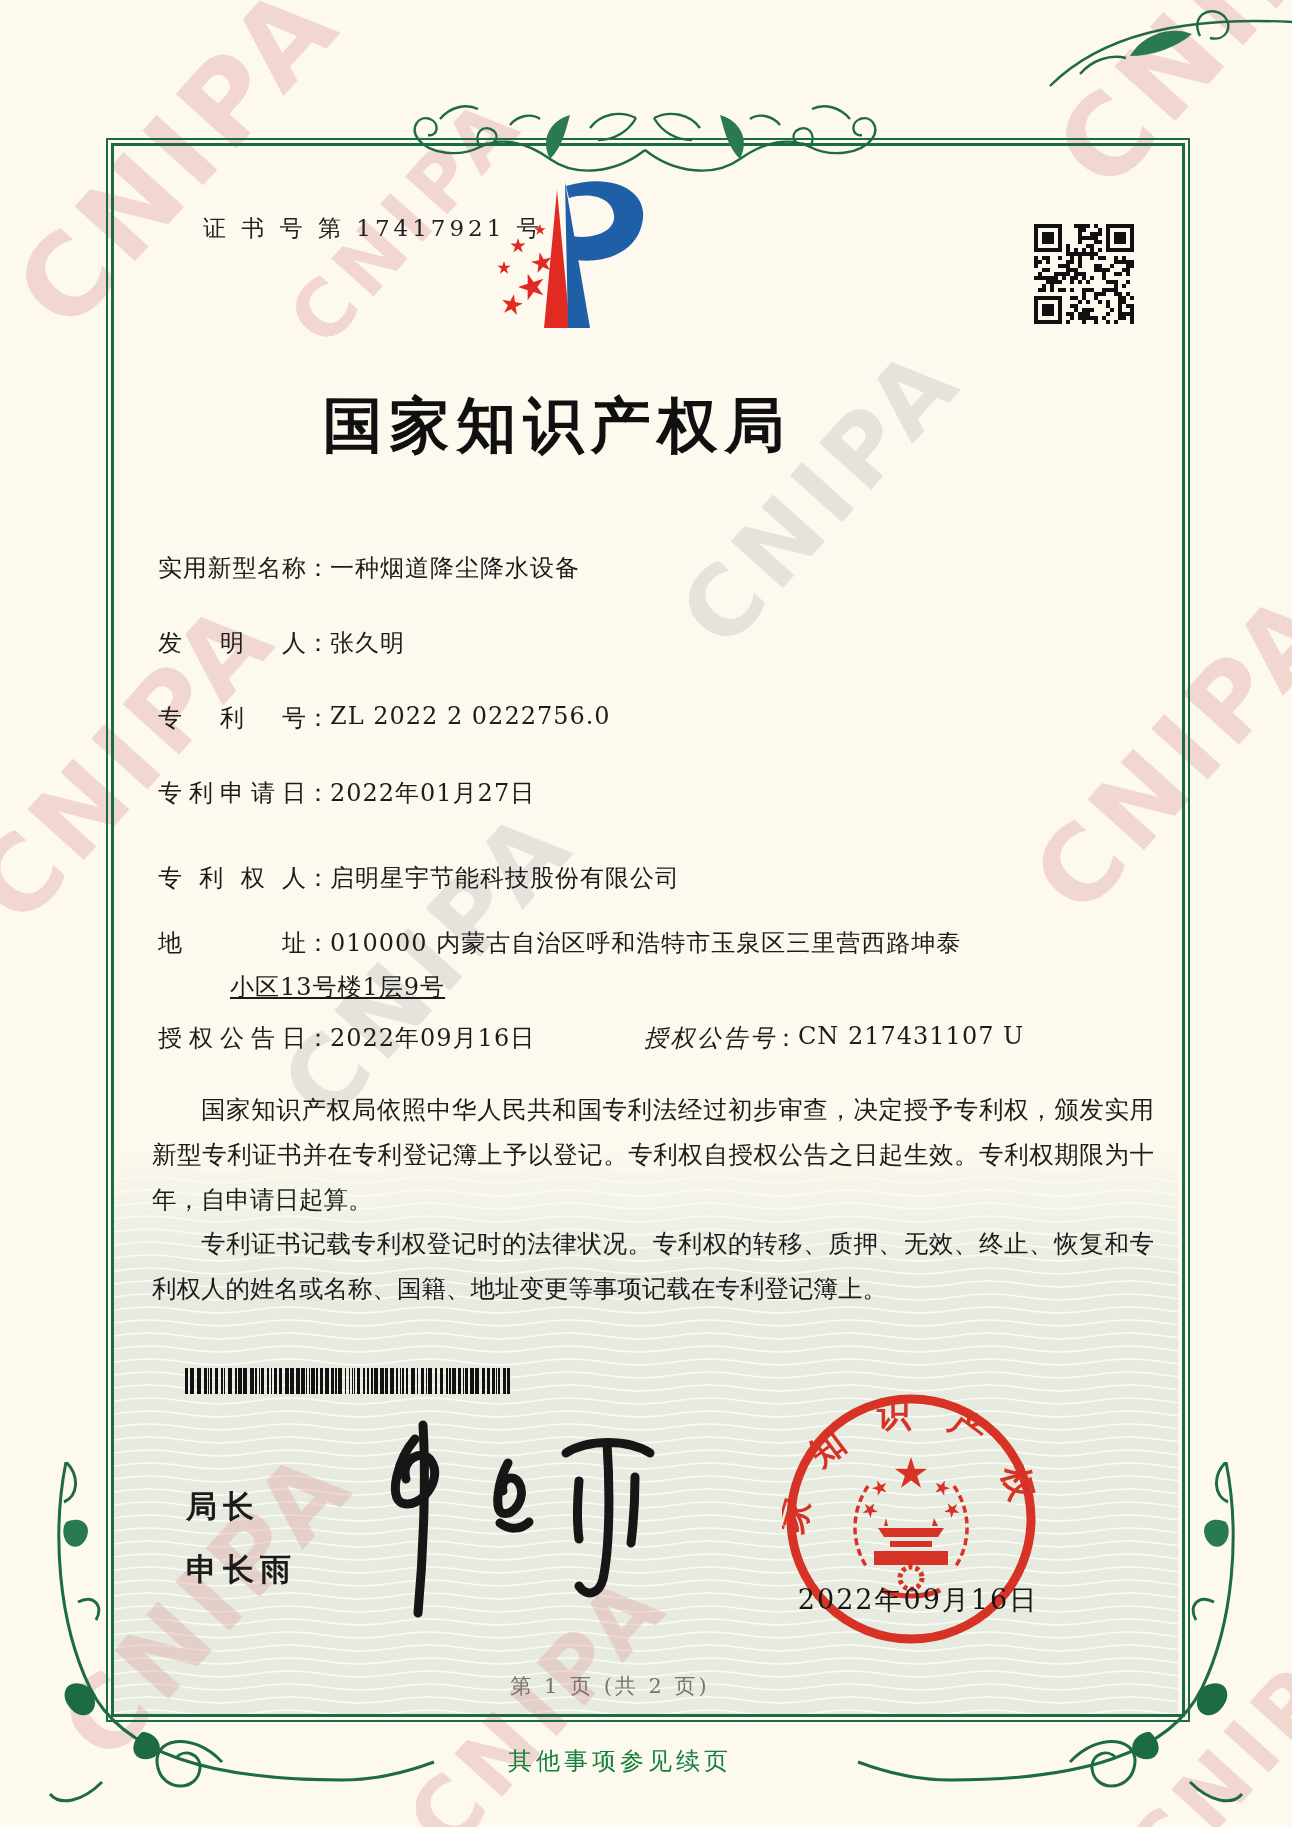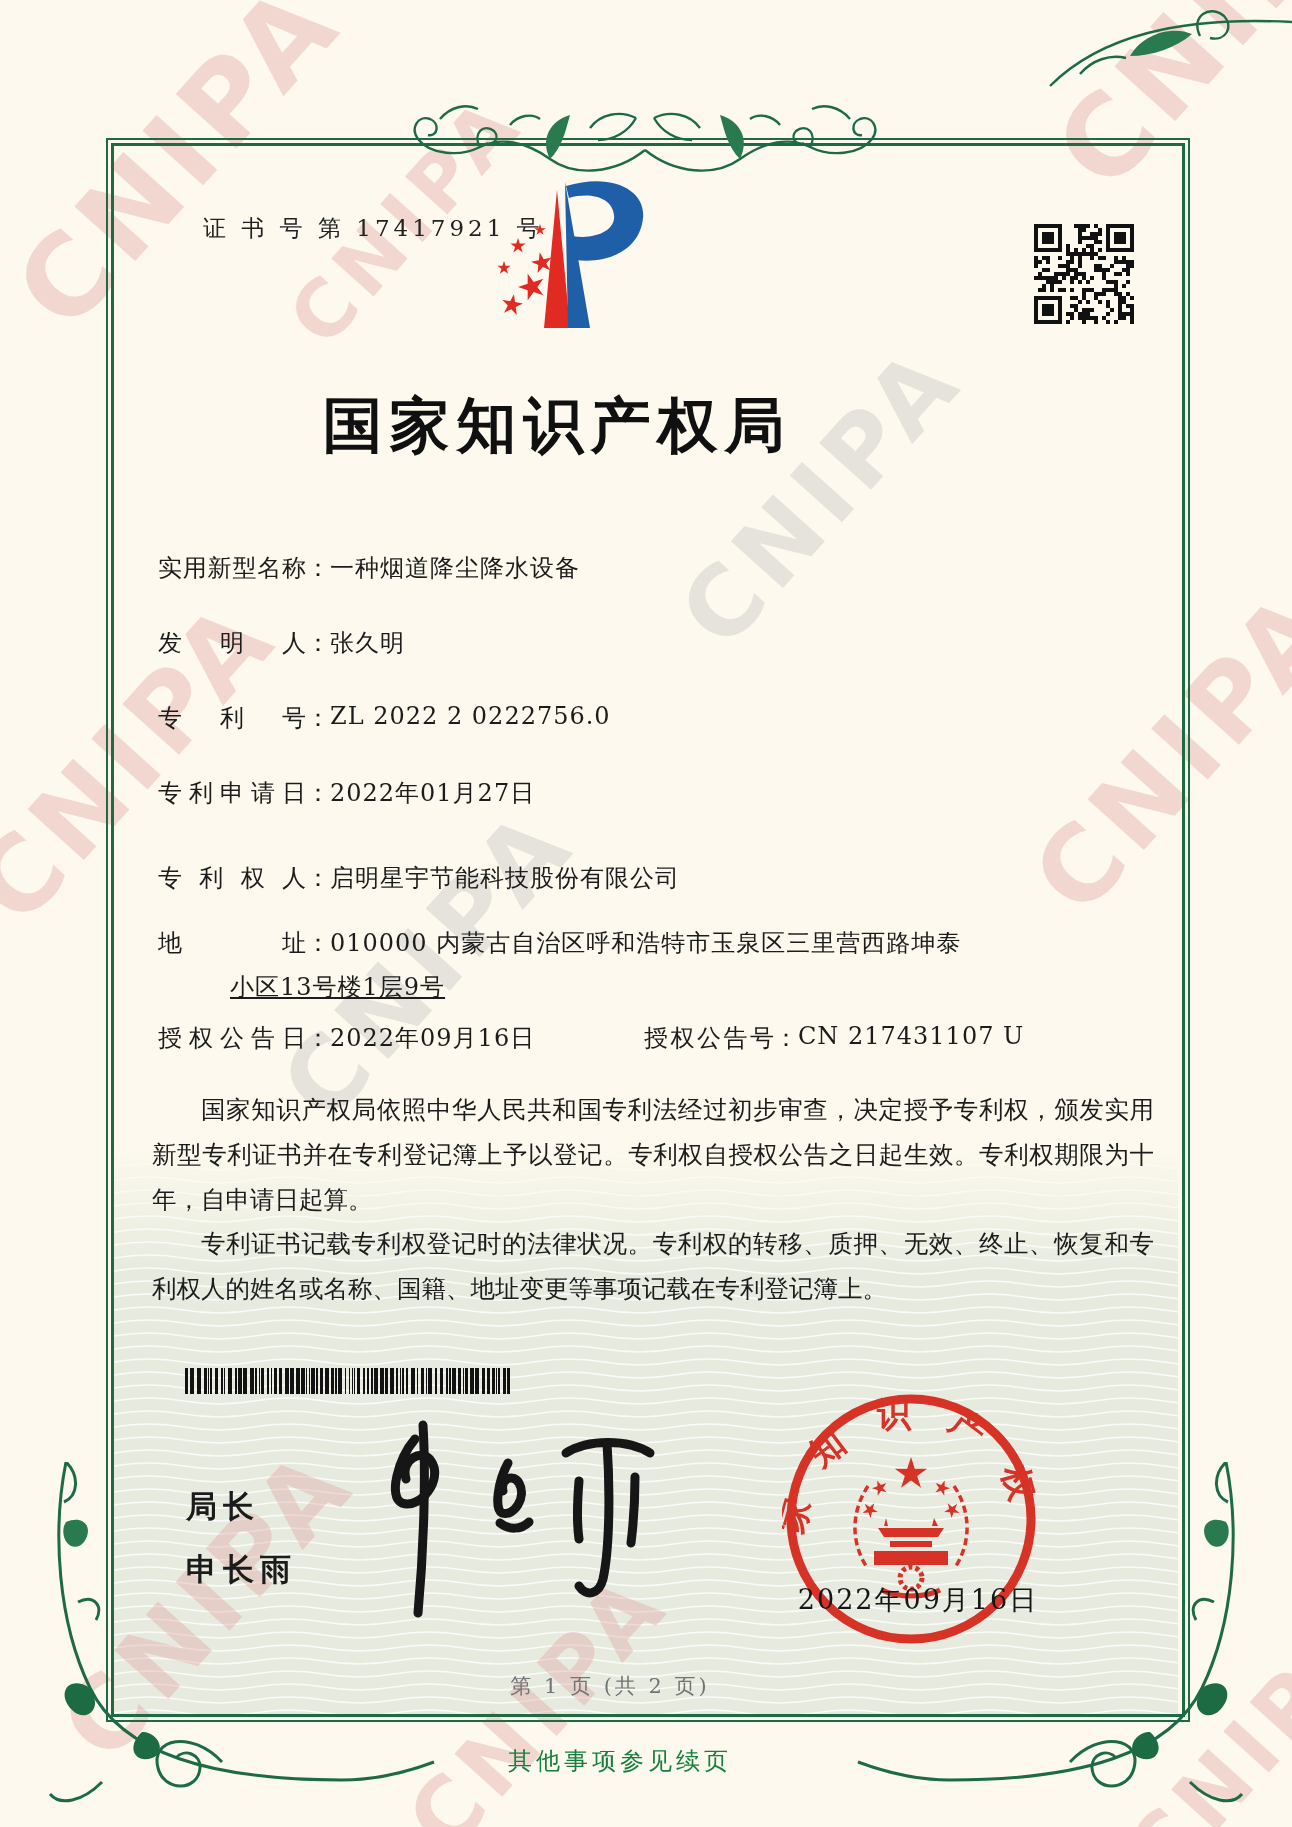--- a/index.html
+++ b/index.html
@@ -41,21 +41,21 @@
       font-size:60px;font-weight:700;letter-spacing:7px;color:#101010;white-space:nowrap;z-index:4;}
 
   
   .fields{position:absolute;left:158px;top:552px;width:990px;font-size:24px;color:#1c1c1c;z-index:4;}
   .row{position:absolute;left:0;white-space:nowrap;}
   .f-label{display:inline-block;width:148px;text-align:justify;text-align-last:justify;vertical-align:top;}
   .f-colon{display:inline-block;vertical-align:top;}
   .f-value{display:inline-block;vertical-align:top;letter-spacing:1px;}
   .f-value2{display:block;margin-left:72px;margin-top:12px;letter-spacing:1px;text-decoration:underline;}
   .grant2{position:absolute;left:486px;top:0;white-space:nowrap;}
-  .grant2 .f-label{width:130px;}
+  .grant2 .f-label{width:130px;font-style:italic;}
 
   
   .bodytext{position:absolute;left:152px;top:1088px;width:1002px;z-index:4;color:#1c1c1c;}
   .bodytext p{margin:0;font-size:24.5px;line-height:1.83;text-indent:2em;text-align:justify;}
 
   
   .barcode{position:absolute;left:185px;top:1368px;z-index:4;}
   .officer{position:absolute;left:186px;top:1486px;z-index:4;font-family:"DejaVu Sans",sans-serif;
       font-weight:700;font-size:31px;color:#1b1b1b;letter-spacing:6px;}
   .officer .name{display:block;margin-top:21px;}

